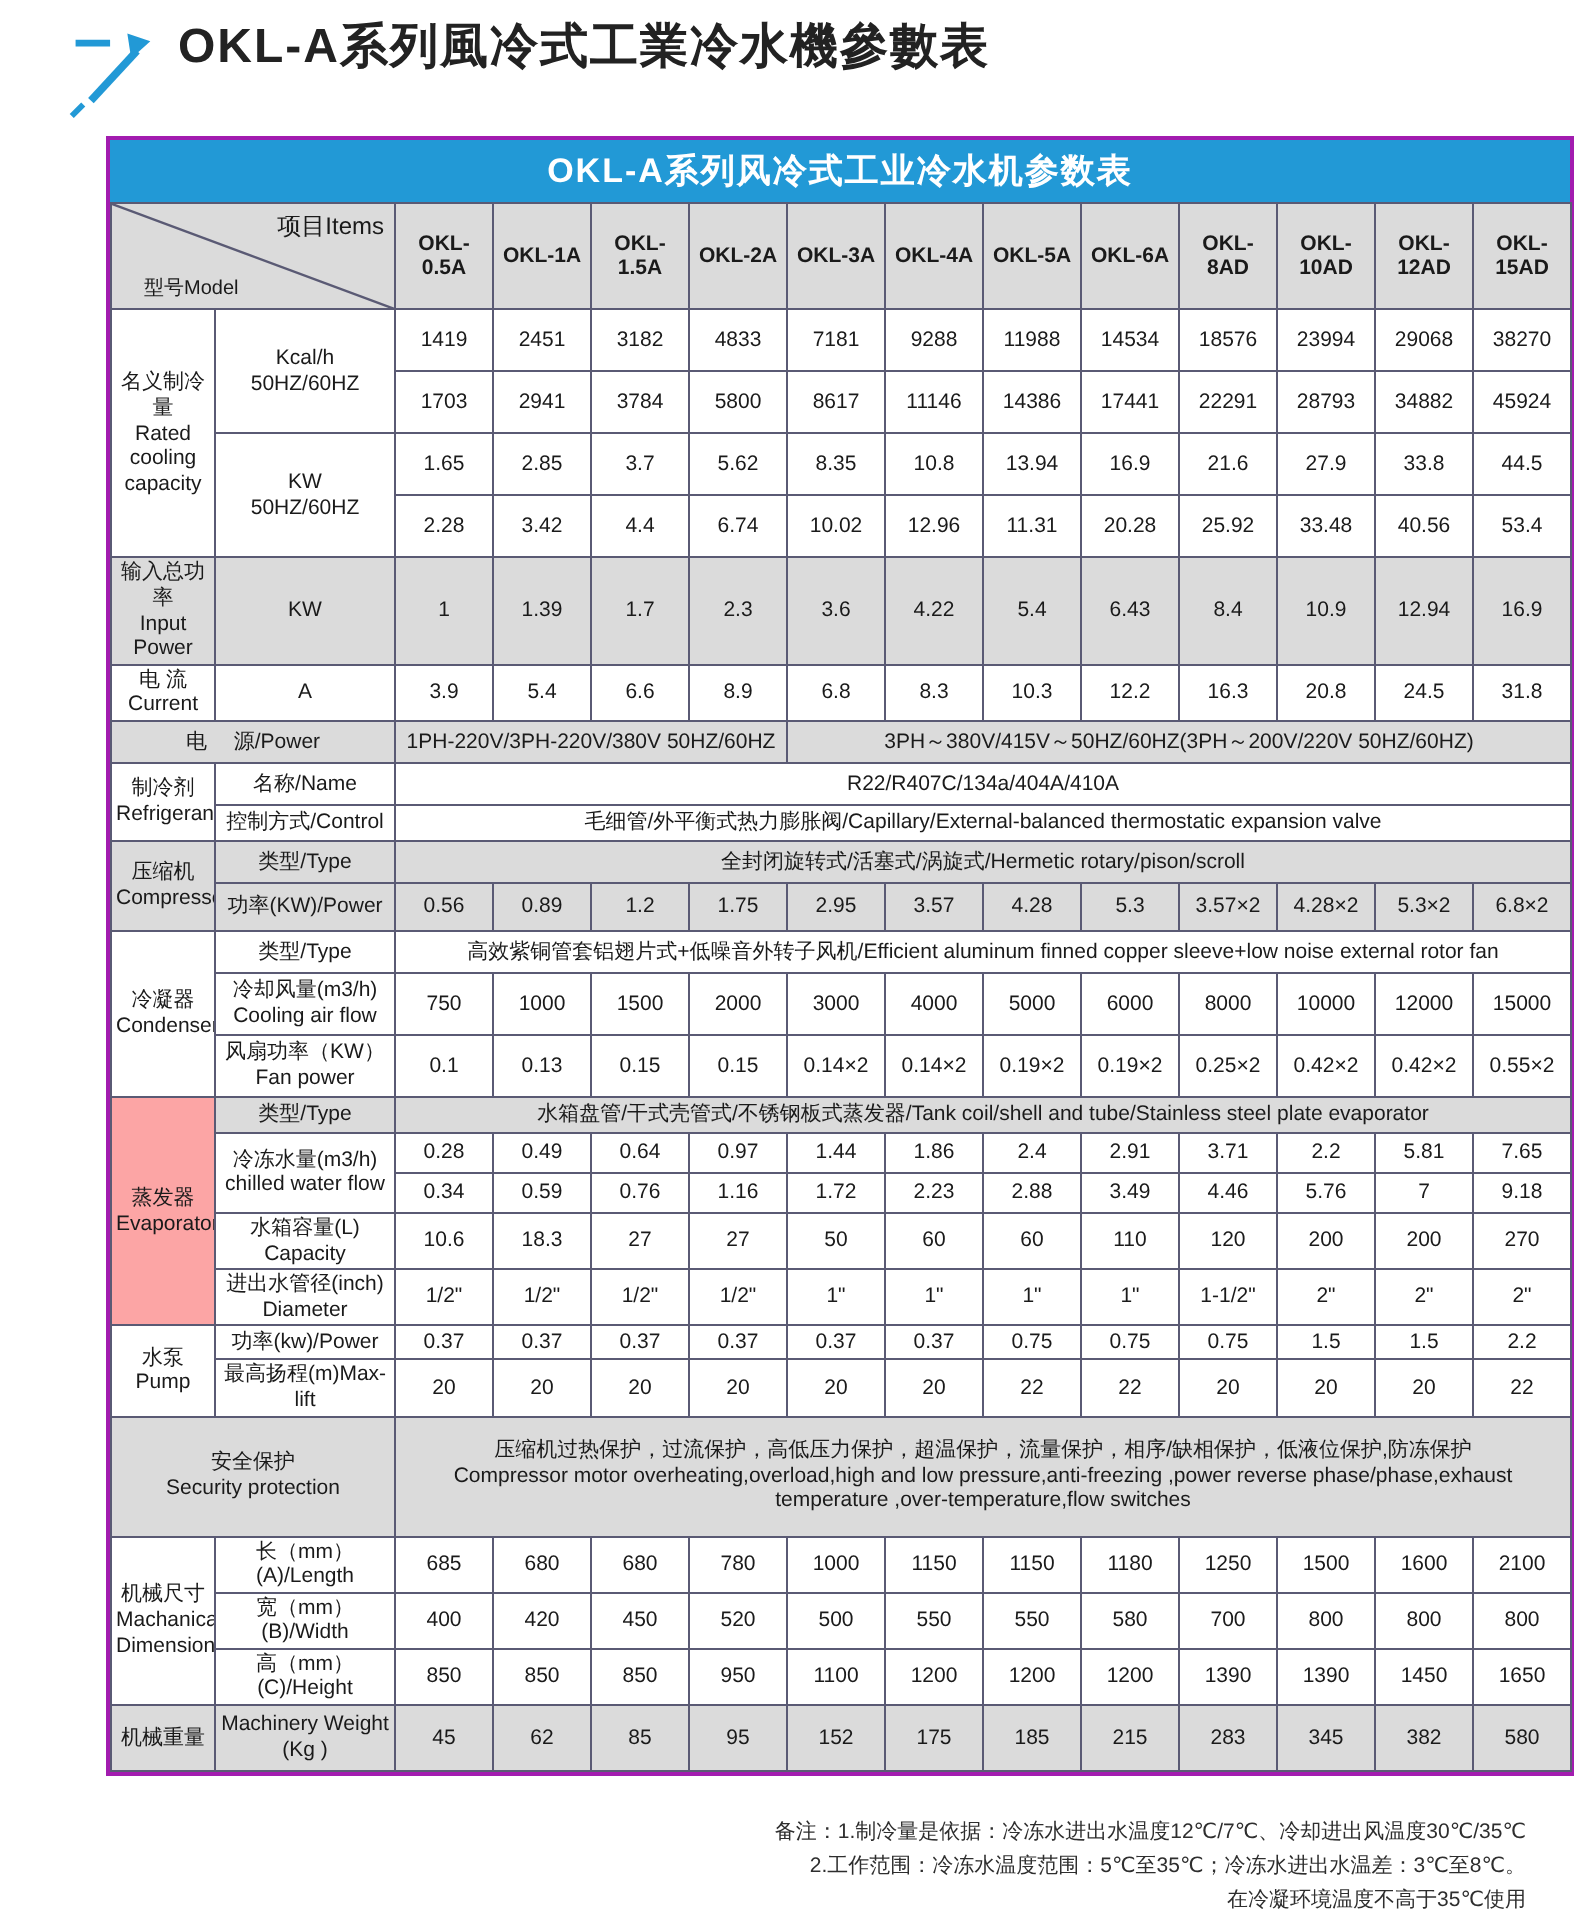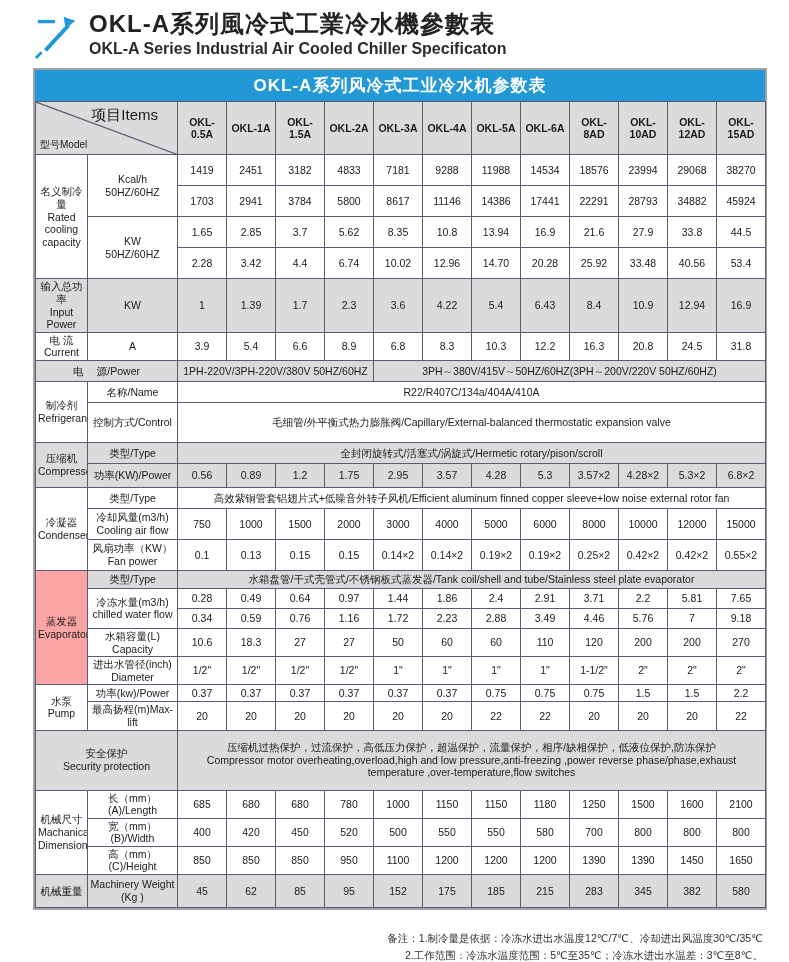--- a/index.html
+++ b/index.html
@@ -9,66 +9,65 @@
     font-family:"Liberation Sans","DejaVu Sans",sans-serif; color:#1c1c1c;
   }
   
   .brand { display:flex; align-items:flex-start; margin-bottom:8px; }
   .logo { width:46px; height:50px; margin-right:10px; flex:0 0 auto; }
   .titles { padding-top:0; }
   .title-zh { font-size:24px; font-weight:bold; letter-spacing:1px; line-height:1.15; color:#222; }
   .title-en { font-size:16px; font-weight:bold; color:#2b2b2b; margin-top:2px; }
 
   
-  .table-wrap { width:730px; border:2px solid #a3a3a3; }
+  .table-wrap { width:730px; border:2px solid #a21caf;margin-left:20px; }
   .blue-bar {
     height:31px; line-height:31px; text-align:center; color:#ffffff;
     font-size:17px; font-weight:bold; letter-spacing:1px; background:#2299d6;
   }
   table.spec { border-collapse:collapse; table-layout:fixed; width:100%; }
   table.spec td {
     border:1px solid #5a5a74; text-align:center; vertical-align:middle;
     font-size:10.5px; line-height:1.2; padding:1px 2px; color:#1a1a1a;
     white-space:pre-line; overflow:hidden;
   }
   td.cat  { font-size:10.5px; }
   td.item { font-size:10.5px; }
   td.model { font-weight:bold; }
   td.left { text-align:left; padding-left:6px; padding-right:6px; }
   tr.g td { background:#dbdbdb; }
   tr td.wbg { background:#fca5a5; }
   .r26{height:26px}.r31{height:31px}.r28{height:28px}.r21{height:21px}
-  .r23{height:40px}.r24{height:24px}.r18{height:18px}.r20{height:20px}
+  .r23{height:18px}.r24{height:24px}.r18{height:18px}.r20{height:20px}
   .r17{height:17px}.r16{height:16px}.r60{height:60px}.r33{height:33px}
   
   td.corner { position:relative; padding:0; }
   td.corner svg { position:absolute; left:0; top:0; width:100%; height:100%; }
-  .corner-model { position:absolute; left:4px; bottom:3px; font-size:10px;text-align:right; }
-  .corner-items { position:absolute; right:19px; top:4px; font-size:15px; }
+  .corner-model { position:absolute; left:16px; bottom:3px; font-size:10px;text-align:right; }
+  .corner-items { position:absolute; right:5px; top:4px; font-size:12px; }
 
   
   .notes { margin-top:20px; font-size:10.5px; color:#2e2e2e; line-height:1.6; }
   .notes div { white-space:nowrap;text-align:right; }
   .ind1 { padding-left:30px; }
 </style>
 </head>
 <body>
 
 <div class="page">
 
   <div class="brand">
     <svg class="logo" viewBox="0 0 48 52">
       <path d="M5 12 L23 12" stroke="#2299d6" stroke-width="3.5" fill="none"></path>
       <path d="M13 42 L37 16" stroke="#2299d6" stroke-width="4" fill="none"></path>
       <path d="M3 50 L9 44" stroke="#2299d6" stroke-width="3" fill="none"></path>
       <polygon points="32,7 44,11 34,20" fill="#2299d6"></polygon>
     </svg>
     <div class="titles">
       <div class="title-zh">OKL-A系列風冷式工業冷水機參數表</div>
-      <div class="title-en">OKL-A Series Industrial Air Cooled Chiller Specificaton</div>
     </div>
   </div>
 
   <div class="table-wrap">
     <div class="blue-bar">OKL-A系列风冷式工业冷水机参数表</div>
     <table class="spec">
       <colgroup>
         <col style="width:52px">
           <col style="width:90px">
         <col span="12" style="width:49px">
@@ -147,21 +146,21 @@
             <td>33.8</td>
             <td>44.5</td>
           </tr>
         <tr class="r31">
             <td>2.28</td>
             <td>3.42</td>
             <td>4.4</td>
             <td>6.74</td>
             <td>10.02</td>
             <td>12.96</td>
-            <td>14.70</td>
+            <td>11.31</td>
             <td>20.28</td>
             <td>25.92</td>
             <td>33.48</td>
             <td>40.56</td>
             <td>53.4</td>
           </tr>
 
         <tr class="r28 g">
           <td class="cat">输入总功率
 Input Power</td>

